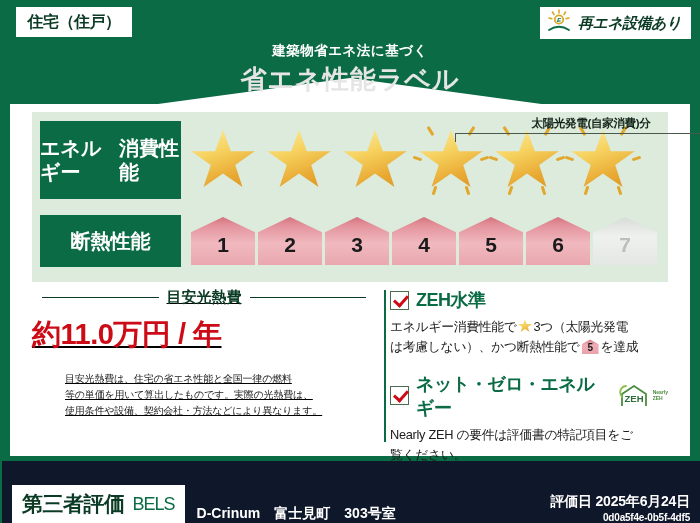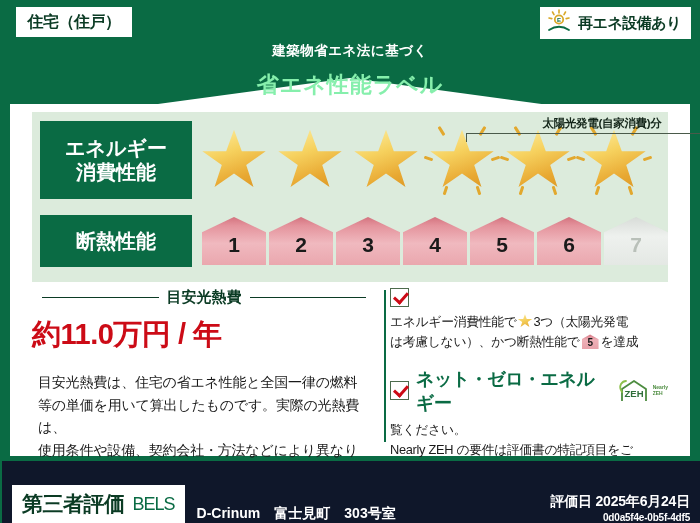--- a/index.html
+++ b/index.html
@@ -34,40 +34,41 @@
   .reene-badge {
     position: absolute;
     right: 8px; top: 6px;
     height: 34px;
     background: #ffffff;
     border: 1.5px solid #0a6b44;
     display: flex; align-items: center;
     padding: 0 10px 0 6px;
     gap: 6px;
     z-index: 12;
+    font-style: italic;
   }
   .reene-badge .txt {
     color: #0b3b24; font-size: 15px; font-weight: bold;
     letter-spacing: -0.5px; white-space: nowrap;
   }
 
   
   .header-title {
     position: absolute;
     left: 0; right: 0; top: 42px;
     text-align: center;
     z-index: 8;
   }
   .header-sub {
     color: #ffffff; font-size: 13.5px; font-weight: bold;
     letter-spacing: 0.5px;
   }
   .header-main {
-    color: #86efac; font-size: 22px; font-weight: bold;
-    letter-spacing: 1px; margin-top: 10px;
+    color: #e5e5e5; font-size: 26px; font-weight: bold;
+    letter-spacing: 1px; margin-top: 2px;
   }
 
   
   .chevron {
     position: absolute;
     left: 10px; top: 78px;
     width: 680px; height: 46px;
     background: #ffffff;
     clip-path: polygon(0% 100%, 50% 0%, 100% 100%);
     z-index: 3;
@@ -88,24 +89,24 @@
     left: 22px; top: 8px;
     width: 636px; height: 170px;
     background: #dcebdc;
   }
 
   .perf-row { position: absolute; left: 0; width: 636px; display: flex; align-items: center; }
   .perf-row.energy { top: 6px; height: 84px; }
   .perf-row.insul  { top: 96px; height: 66px; }
 
   .perf-key {
-    width: 152px; margin-left: 8px;
+    width: 141px; margin-left: 8px;
     background: #0a6b44;
     color: #ffffff;
-    display: flex; flex-direction: column;
+    display: flex; flex-direction: row;
     align-items: center; justify-content: center;
     font-weight: bold; letter-spacing: 0px;
     line-height: 1.22;
   }
   .perf-row.energy .perf-key { height: 78px; font-size: 20px; }
   .perf-row.insul  .perf-key { height: 52px; font-size: 20px; }
 
   
   .stars-wrap {
     position: relative;
@@ -188,21 +189,21 @@
   }
   .house.off .num { color: #b9c0b9; }
 
   
   .lower {
     position: absolute;
     left: 22px; top: 182px;
     width: 636px; height: 160px;
     display: flex;
   }
-  .lower-left  { width: 344px; position: relative; }
+  .lower-left  { width: 344px; position: relative; text-decoration: underline; }
   .lower-right { flex: 1; position: relative; padding-left: 14px; }
   .vdivider {
     position: absolute;
     left: 352px; top: 4px;
     width: 1.5px; height: 152px;
     background: #0a6b44;
   }
 
   
   .cost-head {
@@ -218,23 +219,24 @@
   .cost-value {
     color: #cc0b16;
     font-size: 29px; font-weight: bold;
     letter-spacing: -0.5px;
     margin-top: 8px;
   }
   .cost-note {
     margin-top: 16px;
     padding: 0 6px;
     color: #1a1a1a;
-    font-size: 14px;
+    font-size: 10px;
     line-height: 1.62;
     letter-spacing: -0.2px;
+    margin-left: 27px;
   }
 
   
   .zeh-block { margin-top: 2px; }
   .zeh-block + .zeh-block { margin-top: 14px; }
   .zeh-head { display: flex; align-items: center; gap: 7px; }
   .checkbox {
     width: 19px; height: 19px;
     border: 1.6px solid #4d6b4d;
     background: #fff;
@@ -484,20 +486,21 @@
         </div>
       </div>
 
       <div class="vdivider"></div>
 
       <div class="lower-right">
 
         <div class="zeh-block">
           <div class="zeh-head">
             <span class="checkbox"></span>
+            <span class="zeh-title">ZEH水準</span>
           </div>
           <div class="zeh-body">
             <span>エネルギー消費性能で</span><span class="inline-star"></span><span>3つ（太陽光発電</span><br>
             <span>は考慮しない）、かつ断熱性能で</span><span class="inline-house"><span class="b"></span><span class="n">5</span></span><span>を達成</span>
           </div>
         </div>
 
         <div class="zeh-block">
           <div class="zeh-head">
             <span class="checkbox"></span>
@@ -508,22 +511,22 @@
                 <path d="M5 14 Q2 10 4 6 Q6 3 9 3" fill="none" stroke="#8cc04a" stroke-width="1.8" stroke-linecap="round"></path>
                 <text x="17" y="19" font-size="9.5" font-weight="bold" fill="#2f6e3a" text-anchor="middle" font-family="Liberation Sans, sans-serif">ZEH</text>
               </svg>
               <span style="display:inline-flex;flex-direction:column;">
                 <span class="sub">Nearly</span>
                 <span class="sub">ZEH</span>
               </span>
             </span>
           </div>
           <div class="zeh-body">
+            <div>Nearly ZEH の要件は評価書の特記項目をご</div>
             <div>覧ください。</div>
-            <div>Nearly ZEH の要件は評価書の特記項目をご</div>
           </div>
         </div>
 
       </div>
     </div>
   </div>
 
   <div class="footer">
     <div class="bels-box">
       <span class="jp">第三者評価</span>

